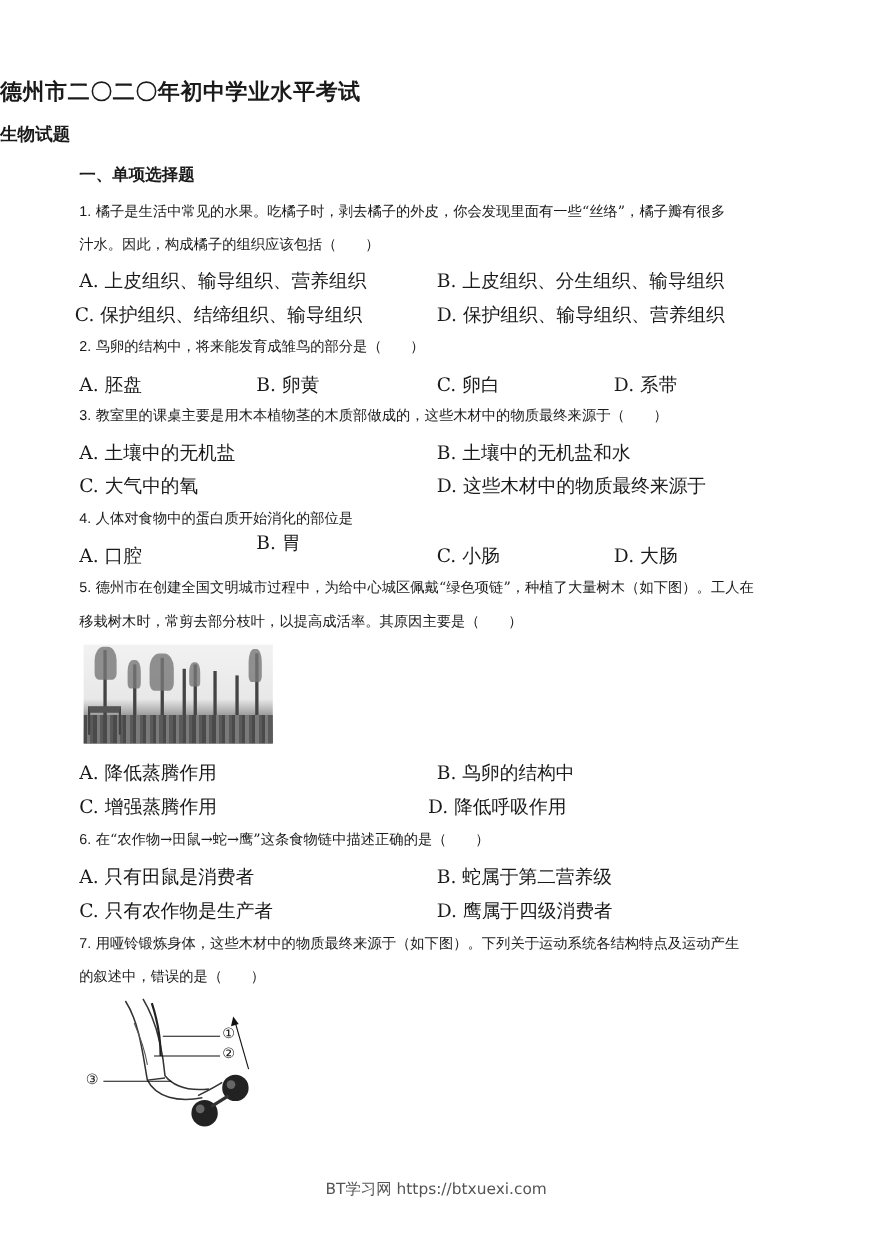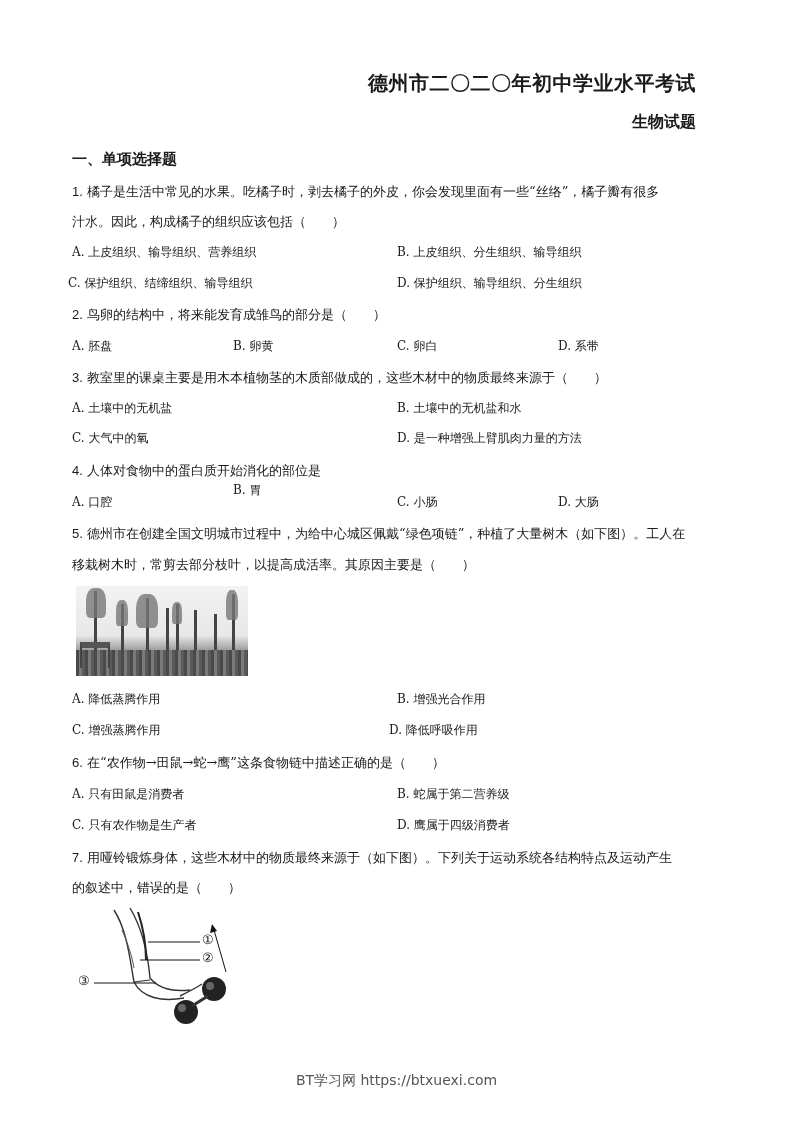--- a/index.html
+++ b/index.html
@@ -1,25 +1,25 @@
 <!DOCTYPE html>
 <html><head>
 <meta charset="utf-8">
 <style>
   html, body { margin: 0; padding: 0; background: #ffffff; }
   body { width: 793px; height: 1122px; position: relative; overflow: hidden;
          font-family: "DejaVu Serif", "Liberation Serif", serif; color: #1a1a1a; }
-  .title { position: absolute; left: 0; width: 696px; text-align: right; font-weight: bold;
+  .title { position: absolute; left: 0; width: 696px; text-align: left; font-weight: bold;
            font-family: "DejaVu Sans", "Liberation Sans", sans-serif; }
   .t1 { top: 70px; font-size: 20px; letter-spacing: 0.5px; }
   .t2 { top: 112px; font-size: 16px; }
   .section { position: absolute; left: 72px; top: 150px; font-size: 15px; font-weight: bold;
              font-family: "DejaVu Sans", "Liberation Sans", sans-serif; }
   .line { position: absolute; left: 72px; font-size: 13px; white-space: nowrap; }
-  .opt { position: absolute; font-size: 12px; white-space: nowrap; }
+  .opt { position: absolute; font-size: 17px; white-space: nowrap; }
   .qnum { font-family: "Liberation Sans", sans-serif; }
   .photo { position: absolute; left: 76px; top: 586px; width: 172px; height: 90px;
            background: linear-gradient(to bottom, #f2f2f2 0%, #e8e8e8 55%, #9a9a9a 72%, #5a5a5a 100%);
            overflow: hidden; }
   .tree { position: absolute; bottom: 10px; width: 3px; background: #444; }
   .crown { position: absolute; border-radius: 40% 40% 20% 20%; background: #777; opacity: 0.8; }
   .ground { position: absolute; left: 0; bottom: 0; width: 100%; height: 26px;
             background: repeating-linear-gradient(90deg, #4a4a4a 0 3px, #7a7a7a 3px 6px, #5a5a5a 6px 9px); }
   .pavilion { position: absolute; left: 4px; bottom: 8px; width: 26px; height: 20px; border-top: 6px solid #555;
               border-left: 2px solid #444; border-right: 2px solid #444; }
@@ -32,33 +32,33 @@
 
 <div class="title t1">德州市二〇二〇年初中学业水平考试</div>
 <div class="title t2">生物试题</div>
 <div class="section">一、单项选择题</div>
 
 <div class="line" style="top:183px"><span class="qnum">1.</span> <span>橘子是生活中常见的水果。吃橘子时，剥去橘子的外皮，你会发现里面有一些“丝络”，橘子瓣有很多</span></div>
 <div class="line" style="top:213px">汁水。因此，构成橘子的组织应该包括（　　）</div>
 <div class="opt" style="left:72px;top:244px"><span>A.</span> <span>上皮组织、输导组织、营养组织</span></div>
 <div class="opt" style="left:397px;top:244px"><span>B.</span> <span>上皮组织、分生组织、输导组织</span></div>
 <div class="opt" style="left:68px;top:275px"><span>C.</span> <span>保护组织、结缔组织、输导组织</span></div>
-<div class="opt" style="left:397px;top:275px"><span>D.</span> <span>保护组织、输导组织、分生组织</span></div>
+<div class="opt" style="left:397px;top:275px"><span>D.</span> <span>保护组织、输导组织、营养组织</span></div>
 
 <div class="line" style="top:306px"><span class="qnum">2.</span> <span>鸟卵的结构中，将来能发育成雏鸟的部分是（　　）</span></div>
 <div class="opt" style="left:72px;top:338px"><span>A.</span> <span>胚盘</span></div>
 <div class="opt" style="left:233px;top:338px"><span>B.</span> <span>卵黄</span></div>
 <div class="opt" style="left:397px;top:338px"><span>C.</span> <span>卵白</span></div>
 <div class="opt" style="left:558px;top:338px"><span>D.</span> <span>系带</span></div>
 
 <div class="line" style="top:369px"><span class="qnum">3.</span> <span>教室里的课桌主要是用木本植物茎的木质部做成的，这些木材中的物质最终来源于（　　）</span></div>
 <div class="opt" style="left:72px;top:400px"><span>A.</span> <span>土壤中的无机盐</span></div>
 <div class="opt" style="left:397px;top:400px"><span>B.</span> <span>土壤中的无机盐和水</span></div>
 <div class="opt" style="left:72px;top:430px"><span>C.</span> <span>大气中的氧</span></div>
-<div class="opt" style="left:397px;top:430px"><span>D.</span> <span>是一种增强上臂肌肉力量的方法</span></div>
+<div class="opt" style="left:397px;top:430px"><span>D.</span> <span>这些木材中的物质最终来源于</span></div>
 
 <div class="line" style="top:462px"><span class="qnum">4.</span> <span>人体对食物中的蛋白质开始消化的部位是</span></div>
 <div class="opt" style="left:72px;top:494px"><span>A.</span> <span>口腔</span></div>
 <div class="opt" style="left:233px;top:482px"><span>B.</span> <span>胃</span></div>
 <div class="opt" style="left:397px;top:494px"><span>C.</span> <span>小肠</span></div>
 <div class="opt" style="left:558px;top:494px"><span>D.</span> <span>大肠</span></div>
 
 <div class="line" style="top:525px"><span class="qnum">5.</span> <span>德州市在创建全国文明城市过程中，为给中心城区佩戴“绿色项链”，种植了大量树木（如下图）。工人在</span></div>
 <div class="line" style="top:556px">移栽树木时，常剪去部分枝叶，以提高成活率。其原因主要是（　　）</div>
 
@@ -74,21 +74,21 @@
     <div class="crown" style="left:96px;top:16px;width:10px;height:22px"></div>
   <div class="tree" style="left:118px;height:56px"></div>
   <div class="tree" style="left:138px;height:52px"></div>
   <div class="tree" style="left:156px;height:72px"></div>
     <div class="crown" style="left:150px;top:4px;width:12px;height:30px"></div>
   <div class="ground"></div>
   <div class="pavilion"></div>
 </div>
 
 <div class="opt" style="left:72px;top:691px"><span>A.</span> <span>降低蒸腾作用</span></div>
-<div class="opt" style="left:397px;top:691px"><span>B.</span> <span>增强光合作用</span></div>
+<div class="opt" style="left:397px;top:691px"><span>B.</span> <span>鸟卵的结构中</span></div>
 <div class="opt" style="left:72px;top:722px"><span>C.</span> <span>增强蒸腾作用</span></div>
 <div class="opt" style="left:389px;top:722px"><span>D.</span> <span>降低呼吸作用</span></div>
 
 <div class="line" style="top:754px"><span class="qnum">6.</span> <span>在“农作物→田鼠→蛇→鹰”这条食物链中描述正确的是（　　）</span></div>
 <div class="opt" style="left:72px;top:786px"><span>A.</span> <span>只有田鼠是消费者</span></div>
 <div class="opt" style="left:397px;top:786px"><span>B.</span> <span>蛇属于第二营养级</span></div>
 <div class="opt" style="left:72px;top:817px"><span>C.</span> <span>只有农作物是生产者</span></div>
 <div class="opt" style="left:397px;top:817px"><span>D.</span> <span>鹰属于四级消费者</span></div>
 
 <div class="line" style="top:849px"><span class="qnum">7.</span> <span>用哑铃锻炼身体，这些木材中的物质最终来源于（如下图）。下列关于运动系统各结构特点及运动产生</span></div>

